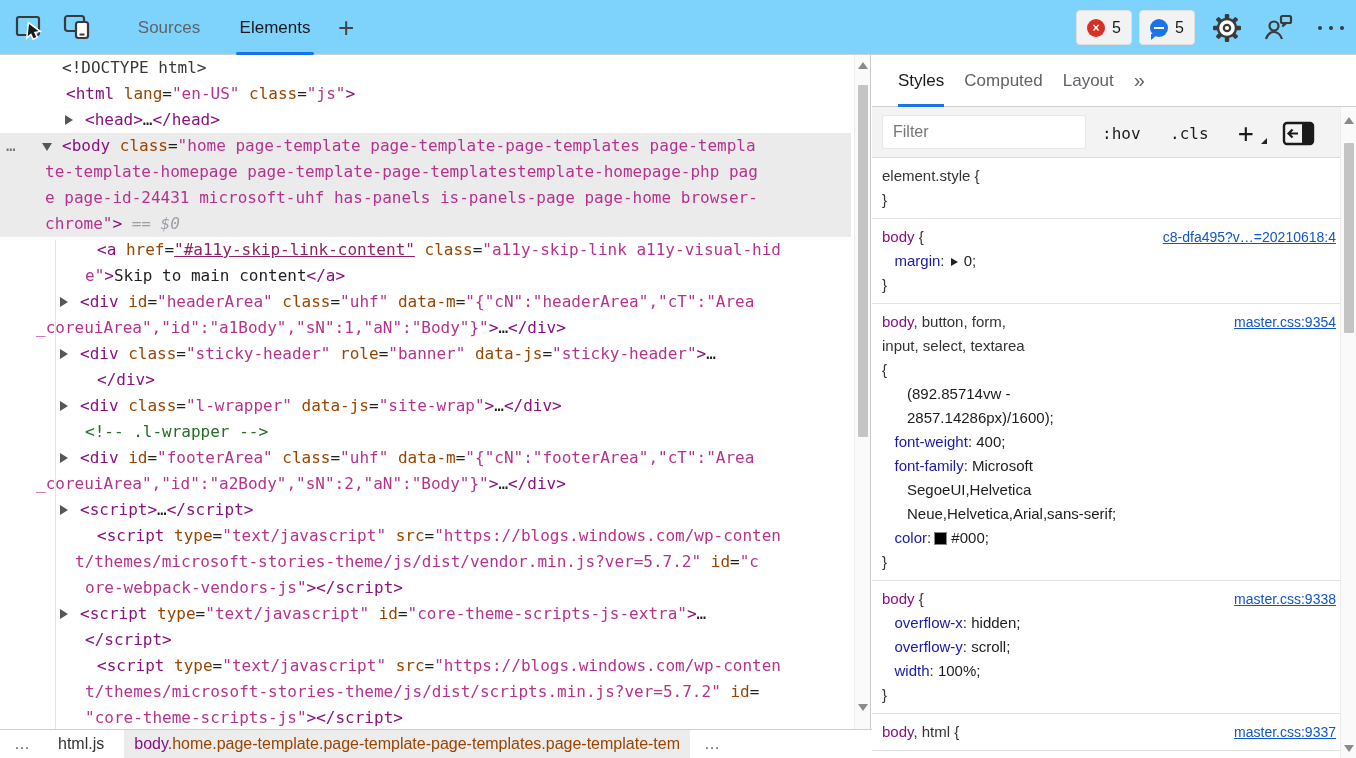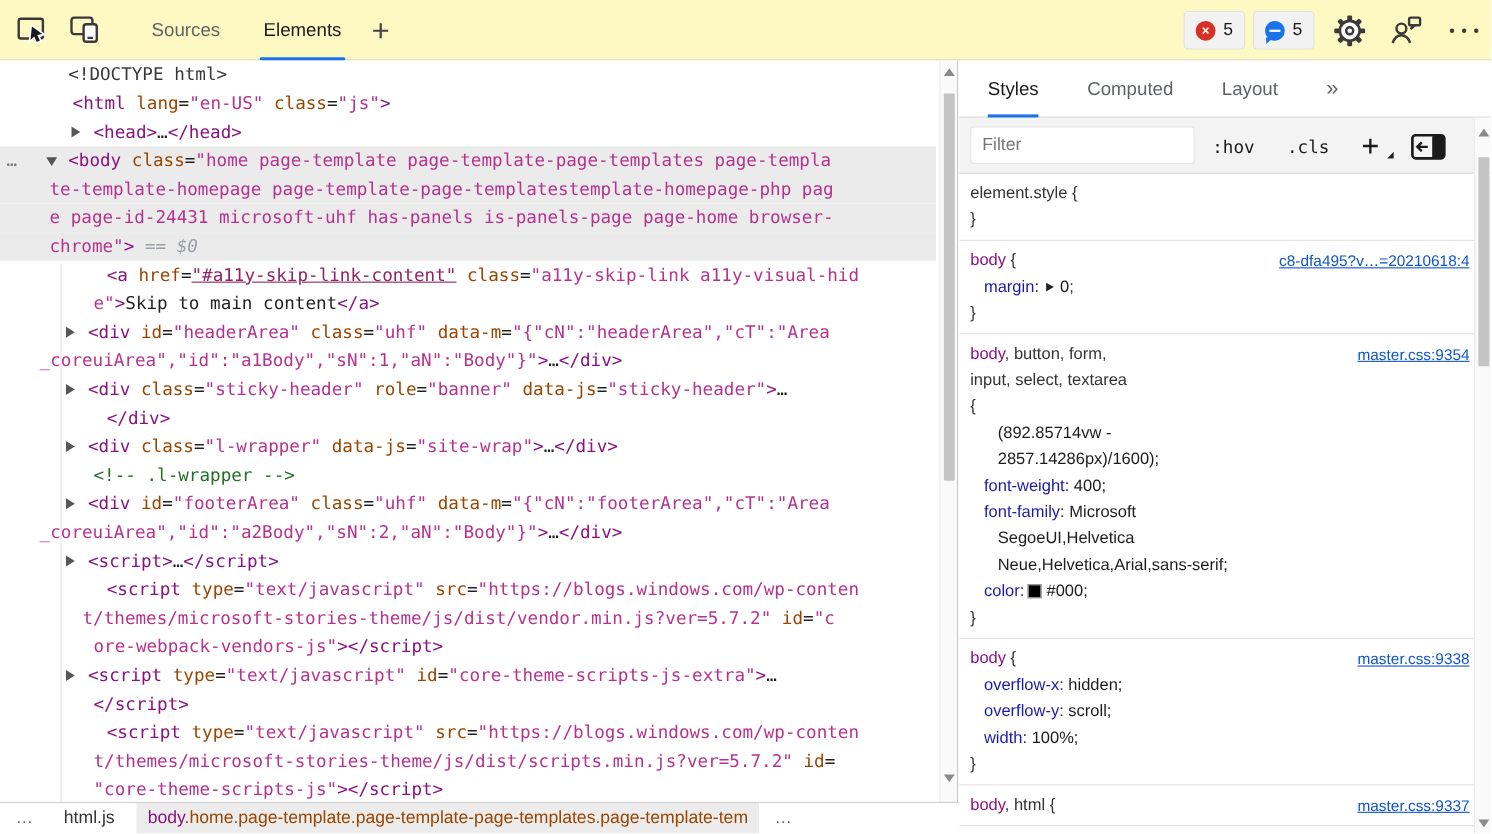--- a/index.html
+++ b/index.html
@@ -1,20 +1,20 @@
 <!DOCTYPE html>
 <html><head>
 <meta charset="utf-8">
 <style>
   html,body{margin:0;padding:0;background:#fff;}
   .app{position:relative;width:1356px;height:758px;background:#fff;overflow:hidden;
        font-family:"Liberation Sans",sans-serif;color:#202124;}
 
   
-  .toolbar{position:absolute;left:0;top:0;width:1356px;height:55px;background:#fef9c3;
+  .toolbar{position:absolute;left:0;top:0;width:1356px;height:55px;background:#7dd3fc;
            border-bottom:1px solid #cfcfcf;box-sizing:border-box;}
   .icon-btn{position:absolute;background:none;border:none;padding:0;cursor:pointer;}
   .tb-inspect{left:14px;top:12px;}
   .tb-device{left:62px;top:12px;}
   .tab{position:absolute;top:0;height:55px;line-height:55px;font-size:17px;color:#5f6368;
        text-align:center;cursor:pointer;}
   .tab-sources{left:128px;width:82px;}
   .tab-elements{left:230px;width:90px;color:#1a1a1a;}
   .tab-elements::after{content:"";position:absolute;left:6px;right:6px;bottom:0;height:3px;
        background:#1a73e8;border-radius:2px;}
@@ -61,21 +61,21 @@
   .thumb{position:absolute;left:3px;width:10px;background:#c4c4c4;border-radius:1px;}
   .sarrow{position:absolute;left:3px;width:0;height:0;}
   .sa-up{border-left:5px solid transparent;border-right:5px solid transparent;
          border-bottom:7px solid #8a8a8a;}
   .sa-down{border-left:5px solid transparent;border-right:5px solid transparent;
          border-top:7px solid #8a8a8a;}
 
   
   .right-panel{position:absolute;left:872px;top:55px;width:484px;height:703px;background:#fff;overflow:hidden;}
   .rtabs{position:relative;height:52px;border-bottom:1px solid #cfcfcf;box-sizing:border-box;
-         display:flex;align-items:center;padding-left:26px;gap:44px;}
+         display:flex;align-items:center;padding-left:26px;gap:20px;}
   .rtab{position:relative;font-size:17px;color:#5f6368;height:52px;line-height:52px;cursor:pointer;}
   .rtab.active{color:#1a1a1a;}
   .rtab.active::after{content:"";position:absolute;left:0;right:0;bottom:0;height:3px;background:#1a73e8;}
   .rtab-more{font-size:20px;color:#5f6368;cursor:pointer;}
   .filter-row{position:relative;height:51px;background:#f3f3f3;border-bottom:1px solid #dcdcdc;
               box-sizing:border-box;}
   .filter-input{position:absolute;left:10px;top:8px;width:204px;height:34px;border:1px solid #e6e6e6;
               border-radius:3px;background:#fff;font-size:16px;padding:0 10px;box-sizing:border-box;
               font-family:"Liberation Sans",sans-serif;color:#1a1a1a;}
   .filter-input::placeholder{color:#767676;}

